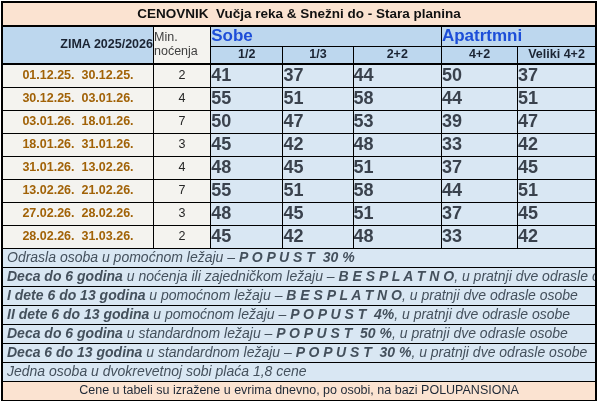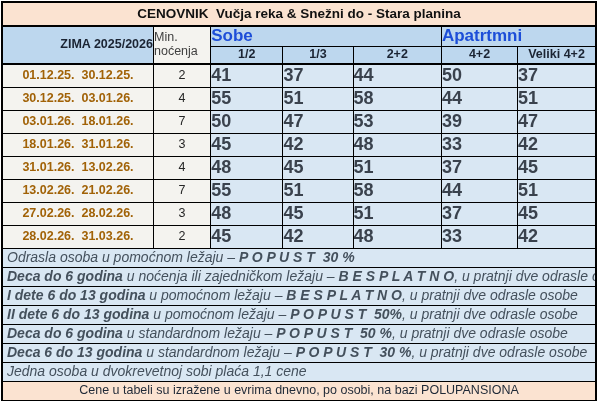--- a/index.html
+++ b/index.html
@@ -154,30 +154,30 @@
         <tr class="r-note">
           <td colspan="7" class="note cellblue"><span>Odrasla osoba u pomoćnom ležaju – </span><b>P O P U S T  30 %</b></td>
         </tr>
         <tr class="r-note">
           <td colspan="7" class="note cellblue"><b>Deca do 6 godina</b><span> u noćenja ili zajedničkom ležaju – </span><b>B E S P L A T N O</b><span>, u pratnji dve odrasle osobe</span></td>
         </tr>
         <tr class="r-note">
           <td colspan="7" class="note cellblue"><b>I dete 6 do 13 godina</b><span> u pomoćnom ležaju – </span><b>B E S P L A T N O</b><span>, u pratnji dve odrasle osobe</span></td>
         </tr>
         <tr class="r-note">
-          <td colspan="7" class="note cellblue"><b>II dete 6 do 13 godina</b><span> u pomoćnom ležaju – </span><b>P O P U S T  50%</b><span>, u pratnji dve odrasle osobe</span></td>
+          <td colspan="7" class="note cellblue"><b>II dete 6 do 13 godina</b><span> u pomoćnom ležaju – </span><b>P O P U S T  4%</b><span>, u pratnji dve odrasle osobe</span></td>
         </tr>
         <tr class="r-note">
           <td colspan="7" class="note cellblue"><b>Deca do 6 godina</b><span> u standardnom ležaju – </span><b>P O P U S T  50 %</b><span>, u pratnji dve odrasle osobe</span></td>
         </tr>
         <tr class="r-note">
           <td colspan="7" class="note cellblue"><b>Deca 6 do 13 godina</b><span> u standardnom ležaju – </span><b>P O P U S T  30 %</b><span>, u pratnji dve odrasle osobe</span></td>
         </tr>
         <tr class="r-note">
-          <td colspan="7" class="note cellblue"><span>Jedna osoba u dvokrevetnoj sobi plaća 1,1 cene</span></td>
+          <td colspan="7" class="note cellblue"><span>Jedna osoba u dvokrevetnoj sobi plaća 1,8 cene</span></td>
         </tr>
       </tbody>
     <tbody>
       <tr class="r-bottom">
         <td colspan="7" class="bottom peach">Cene u tabeli su izražene u evrima dnevno, po osobi, na bazi POLUPANSIONA</td>
       </tr>
     </tbody>
   </table>
 </div>
 

